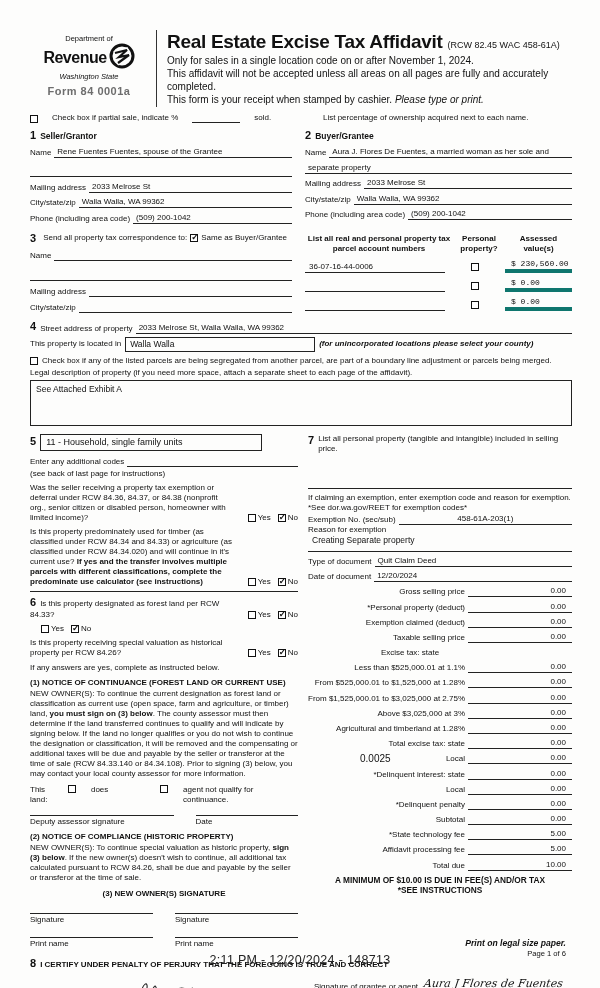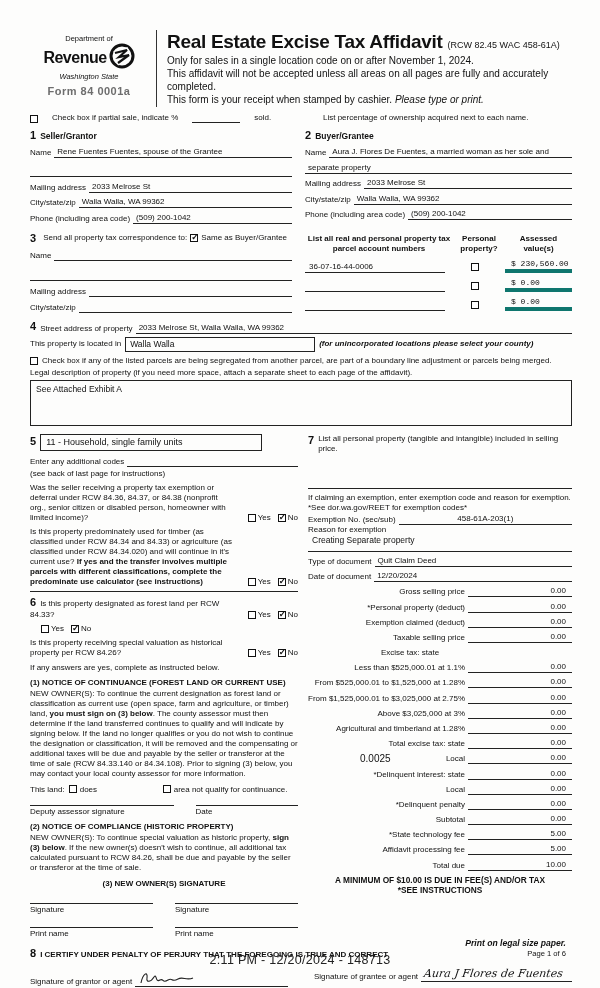--- a/index.html
+++ b/index.html
@@ -67,21 +67,21 @@
   .code-box { border:1.2px solid #222; width:222px; padding:2px 5px; font-size:9px; margin-left:0; }
   .q { display:flex; margin-top:4px; }
   .q .qtext { flex:1; padding-right:2px; }
   .smallnote { margin-top:2px; }
   .addl-row { display:flex; align-items:flex-end; margin-top:6px; }
   .addl-line { flex:1; border-bottom:1px solid #222; margin-left:3px; }
   .hr { border-bottom:1px solid #222; margin:4px 0; }
   .notice-title { font-weight:bold; margin-top:5px; }
   .notice-body { margin-top:1px; text-align:left; }
   .land-row { display:flex; gap:4px; margin-top:6px; align-items:flex-start; }
-  .land-row .opt { display:flex; gap:3px; width:90px; }
+  .land-row .opt { display:flex; gap:15px; width:90px; }
   .sig2col { display:flex; gap:22px; margin-top:10px; }
   .sigcell { flex:1; }
   .sigline { border-top:1px solid #222; padding-top:1px; }
   .center { text-align:center; }
   
   .taxrow { display:flex; align-items:flex-end; margin-top:4.2px; position:relative; }
   .taxlabel { flex:1; text-align:right; padding-right:3px; white-space:nowrap; }
   .taxline { width:104px; flex:none; border-bottom:1px solid #222; text-align:right; padding-right:6px; }
   .taxheader { text-align:center; margin-top:5px; padding-right:60px; }
   .taxprefix { position:absolute; left:52px; bottom:-1px; font-size:10px; }
@@ -326,21 +326,21 @@
       </div>
 
       <div class="land-row">
         <span>This land:</span>
         <span class="opt">
             <span class="cb"></span>
             <span>does</span>
           </span>
         <span class="opt" style="width:auto;">
             <span class="cb"></span>
-            <span>area not qualify for continuance.</span>
+            <span>agent not qualify for continuance.</span>
           </span>
       </div>
 
       <div class="sig2col">
         <div class="sigcell" style="flex:1.4;">
           <div class="sigline"><span>Deputy assessor signature</span></div>
         </div>
         <div class="sigcell">
           <div class="sigline"><span>Date</span></div>
         </div>

